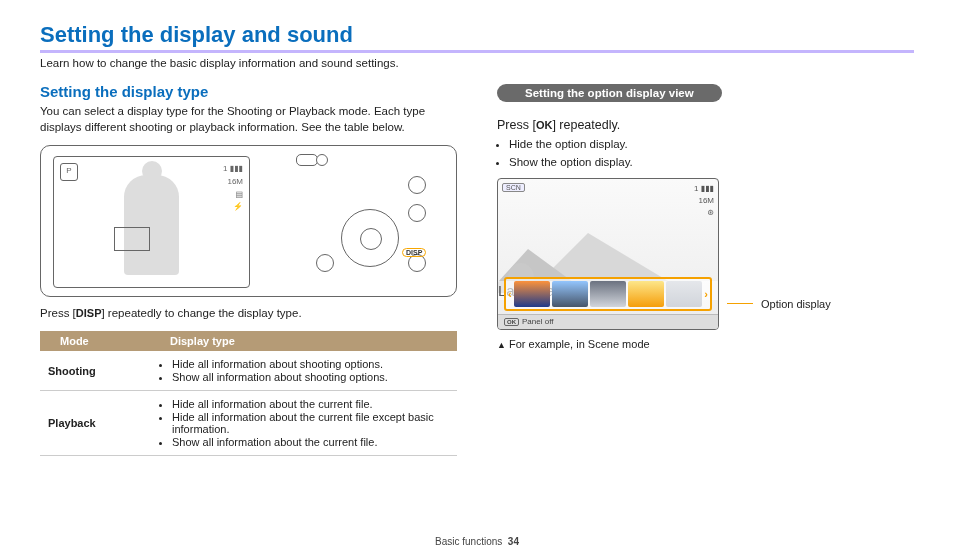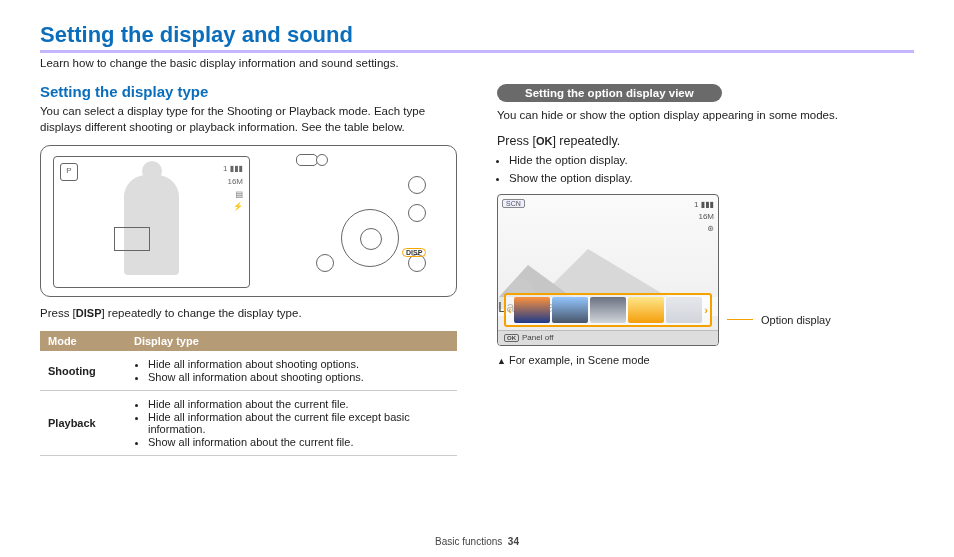--- a/index.html
+++ b/index.html
@@ -26,21 +26,21 @@
 .b1{right:20px;top:22px}
 .b2{right:20px;top:50px}
 .b3{right:20px;bottom:16px}
 .b4{left:20px;bottom:16px}
 .dpad{position:absolute;left:45px;top:55px;width:56px;height:56px;border:1.5px solid #666;border-radius:50%}
 .dpad::after{content:"";position:absolute;left:18px;top:18px;width:20px;height:20px;border:1.5px solid #666;border-radius:50%}
 .disp-btn{position:absolute;left:60px;top:38px;font-size:7px;font-weight:bold;border:1px solid #f7a600;border-radius:6px;padding:0 3px;color:#333}
 .instr{font-size:11.5px;margin:6px 0 12px 0}
 .kbd{font-weight:bold;font-family:Arial;font-size:11px}
 table{width:100%;border-collapse:collapse;font-size:11px;table-layout:fixed}
-th{background:#b59b76;color:#fff;text-align:left;padding:4px 8px;font-weight:bold;font-size:11px}
+th{background:#b59b76;color:#fff;text-align:left;padding:4px 20px;font-weight:bold;font-size:11px}
 th:first-child{width:70px}
 td{padding:6px 8px;border-bottom:1px solid #ccc;vertical-align:middle}
 td:first-child{font-weight:bold}
 ul.cell{margin:0;padding-left:14px}
 ul.cell li{margin:1px 0}
 .pill{display:inline-block;background:#6a6a6a;color:#fff;border-radius:12px;padding:3px 28px;font-size:11.5px;font-weight:bold;margin-bottom:6px}
 .sub-instr{font-size:12.5px;margin:10px 0 4px 0}
 ul.small{font-size:11.5px;margin:0 0 10px 12px;padding:0}
 ul.small li{margin:6px 0}
 .lcd-wrap{display:flex;align-items:flex-end;gap:8px;margin-top:6px}
@@ -137,21 +137,20 @@
           <li>Show all information about the current file.</li>
         </ul>
               </td>
       </tr>
     </tbody>
   </table>
 </div>
 
 <div class="col">
   <div class="pill">Setting the option display view</div>
-  <p class="para">You can hide or show the option display appearing in some modes.</p>
 
   <p class="sub-instr">
     <span>Press [</span><span class="kbd">OK</span><span>] repeatedly.</span>
   </p>
   <ul class="small">
     <li>Hide the option display.</li>
     <li>Show the option display.</li>
   </ul>
 
   <div class="lcd-wrap">

